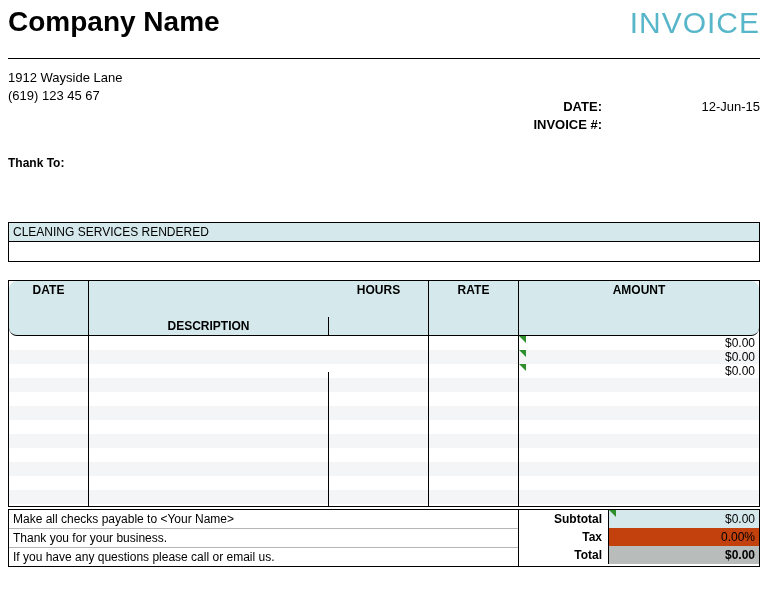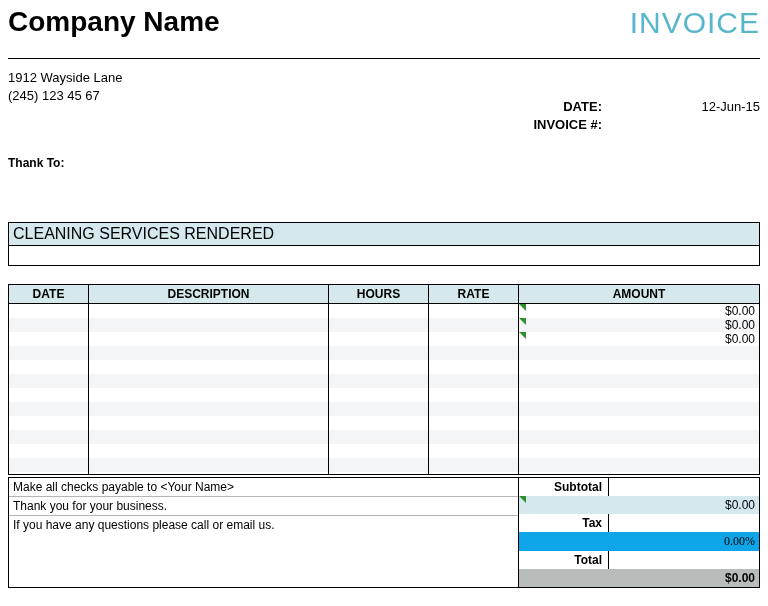--- a/index.html
+++ b/index.html
@@ -37,43 +37,44 @@
   }
   .addr-block { line-height: 1.4; }
   .meta-labels { text-align: right; font-weight: bold; line-height: 1.4; padding-right:8px;}
   .meta-values { width: 150px; text-align: right; line-height: 1.4; }
   .billto { font-weight: bold; margin-top: 22px; }
   .section-bar {
     margin-top: 52px;
     background: #d5e8ec;
     border: 1px solid #000;
     padding: 2px 4px;
-    font-size: 16px;
+    font-size: 12px;
   }
   .blank-bar {
     border: 1px solid #000;
     border-top: 0;
     height: 20px;
   }
   .grid {
     margin-top: 18px;
     border: 1px solid #000;
     width: 100%;
   }
   .grid-head {
     display: flex;
     background: #d5e8ec;
     font-weight: bold;
     text-align: center;
     border-bottom: 1px solid #000;
+    border-radius: 8px;
   }
   .grid-head > div { border-right: 1px solid #000; padding: 2px 0; font-size:12px;}
   .grid-head > div:last-child { border-right: 0; }
   .c-date   { width: 80px; }
-  .c-desc   { width: 240px; }
+  .c-desc   { width: 240px; margin-top: 36px; }
   .c-hours  { width: 100px; }
   .c-rate   { width: 90px; }
   .c-amount { flex: 1; }
   .grid-body { height: 170px; position: relative; }
   .grid-cols { display:flex; height:100%; }
   .grid-cols > div { border-right:1px solid #000; }
   .grid-cols > div:last-child{ border-right:0; }
   .stripes {
     position:absolute; inset:0;
     background: repeating-linear-gradient(#fff, #fff 14px, #f3f5f6 14px, #f3f5f6 28px);
@@ -84,38 +85,38 @@
   .footer {
     margin-top:2px;
     border:1px solid #000;
     display:flex;
     font-size:12px;
   }
   .foot-left { width: 510px; border-right:1px solid #000; }
   .foot-left .r { padding:2px 4px; border-bottom:1px solid #b5b5b5; }
   .foot-left .r:last-child{ border-bottom:0; font-weight:normal;}
   .foot-right { flex:1; }
-  .tot-row { display:flex;flex-direction:column; }
+  .tot-row { display:flex; }
   .tot-label { width:90px;text-align:right;font-weight:bold;padding:2px 6px; border-right:1px solid #000;}
   .tot-val { flex:1; text-align:right; padding:2px 4px; background:#d5e8ec; position:relative;}
   .tot-row:nth-child(3) .tot-val { background:#b8bcbb; font-weight:bold;}
-  .tot-row:nth-child(2) .tot-val { background:#0ea5e9;font-family:Liberation Serif, serif; }
+  .tot-row:nth-child(2) .tot-val { background:#c2410c; }
 </style>
 </head>
 <body>
 
 <div class="header-row">
   <div class="company-name">Company Name</div>
   <div class="invoice-title">INVOICE</div>
 </div>
 
 <div class="meta-row">
   <div class="addr-block">
     <div>1912 Wayside Lane</div>
-    <div>(245) 123 45 67</div>
+    <div>(619) 123 45 67</div>
   </div>
   <div style="display:flex;margin-top:29px;">
     <div class="meta-labels">
       <div>DATE:</div>
       <div>INVOICE #:</div>
     </div>
     <div class="meta-values">
       <div>12-Jun-15</div>
       <div></div>
     </div>

